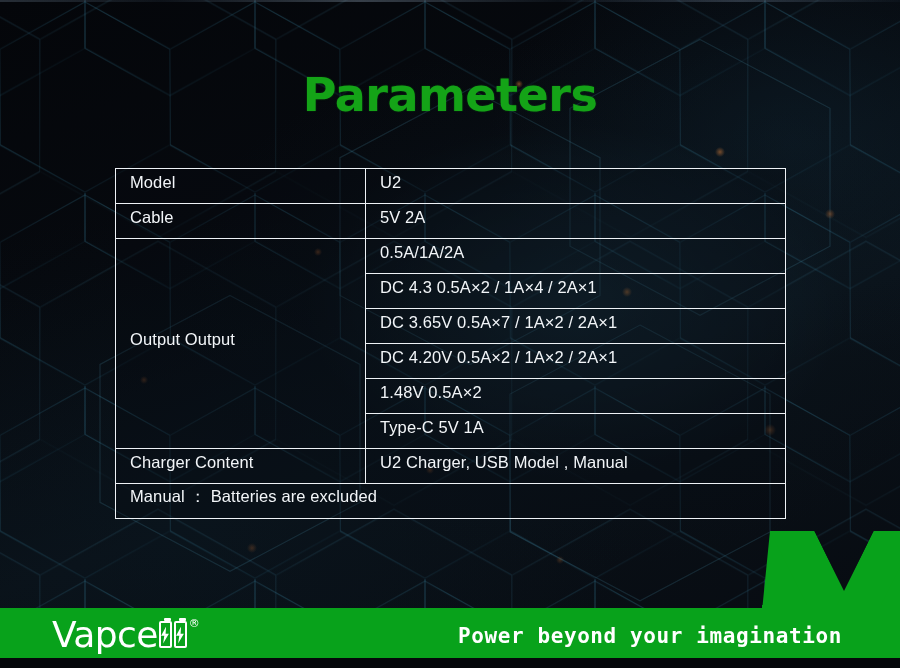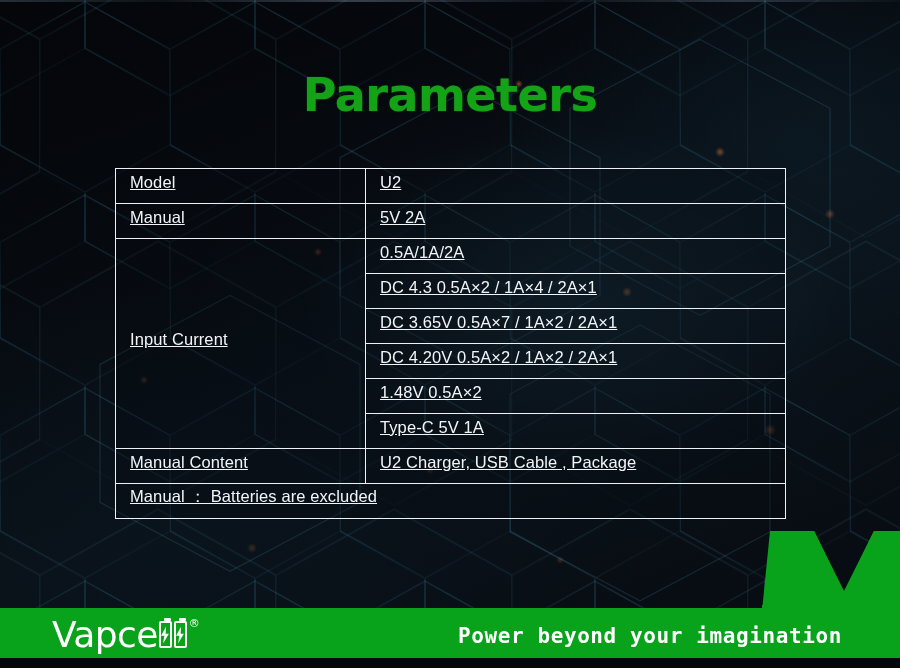--- a/index.html
+++ b/index.html
@@ -96,21 +96,20 @@
     font-size: 16.5px;
   }
   #spec-table td {
     border: 1px solid #eef2f6;
     height: 35px;
     padding: 0 0 8px 14px;
     vertical-align: middle;
     white-space: nowrap;
     letter-spacing: 0.1px;
     background: rgba(6,10,16,0.30);
-    text-decoration: underline;
   }
   td.label-col  { width: 250px; padding-left: 40px; }
   td.value-col  { width: 420px; padding-left: 48px; }
   td.merged-label {
     padding-left: 40px;
     vertical-align: middle;
   }
   td.notes-cell {
     padding-left: 40px;
     height: 36px;
@@ -255,47 +254,47 @@
 
   <div id="title">Parameters</div>
 
   <table id="spec-table">
     <tbody>
       <tr>
         <td class="label-col">Model</td>
         <td class="value-col">U2</td>
       </tr>
       <tr>
-        <td class="label-col">Manual</td>
+        <td class="label-col">Cable</td>
         <td class="value-col">5V 2A</td>
       </tr>
 
       <tr>
-        <td class="label-col merged-label" rowspan="6">Input Current</td>
+        <td class="label-col merged-label" rowspan="6">Output Output</td>
         <td class="value-col">0.5A/1A/2A</td>
       </tr>
       <tr>
         <td class="value-col">DC 4.3 0.5A×2 / 1A×4 / 2A×1</td>
       </tr>
       <tr>
         <td class="value-col">DC 3.65V 0.5A×7 / 1A×2 / 2A×1</td>
       </tr>
       <tr>
         <td class="value-col">DC 4.20V 0.5A×2 / 1A×2 / 2A×1</td>
       </tr>
       <tr>
         <td class="value-col">1.48V 0.5A×2</td>
       </tr>
       <tr>
         <td class="value-col">Type-C 5V 1A</td>
       </tr>
 
       <tr>
-        <td class="label-col">Manual Content</td>
-        <td class="value-col">U2 Charger, USB Cable , Package</td>
+        <td class="label-col">Charger Content</td>
+        <td class="value-col">U2 Charger, USB Model , Manual</td>
       </tr>
       <tr>
         <td class="notes-cell" colspan="2">Manual ： Batteries are excluded</td>
       </tr>
     </tbody>
   </table>
 
   <div id="brand-v">
     <svg width="160" height="80" viewBox="0 0 160 80" xmlns="http://www.w3.org/2000/svg">
       <polygon points="8,0 52,0 82,60 112,0 160,0 160,80 0,80 0,0" fill="none"></polygon>

